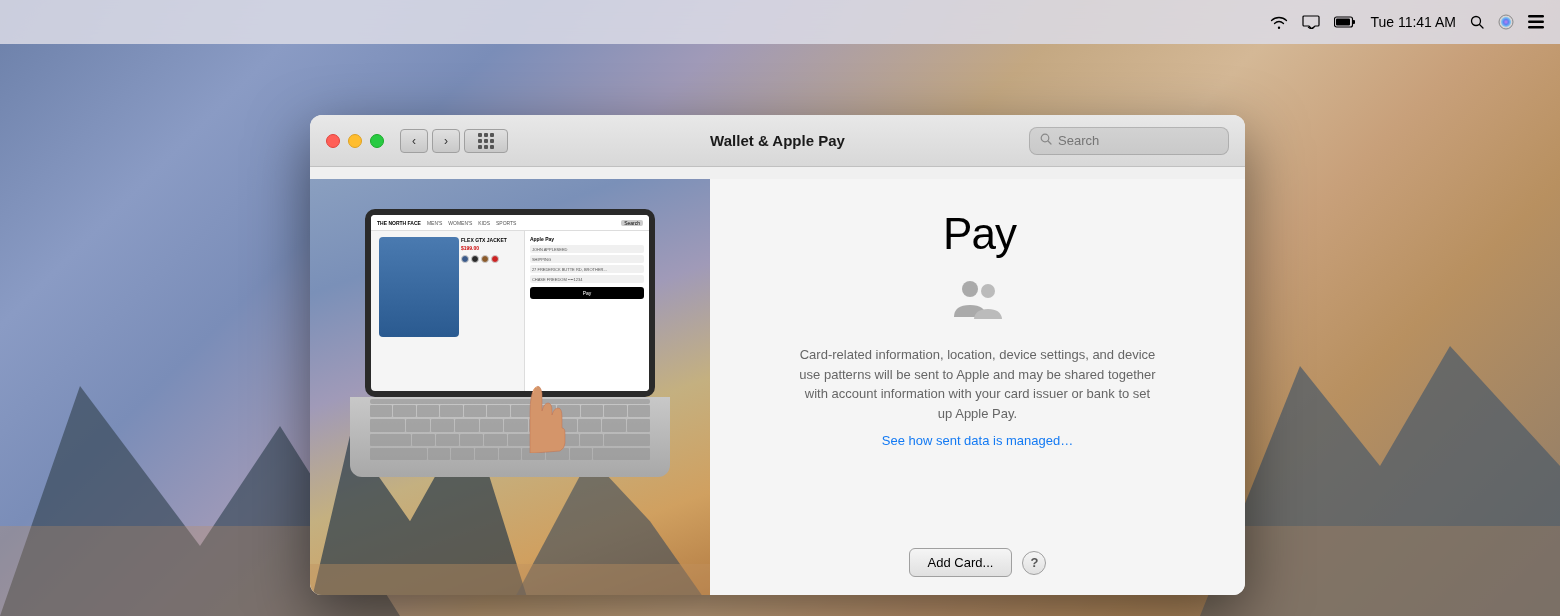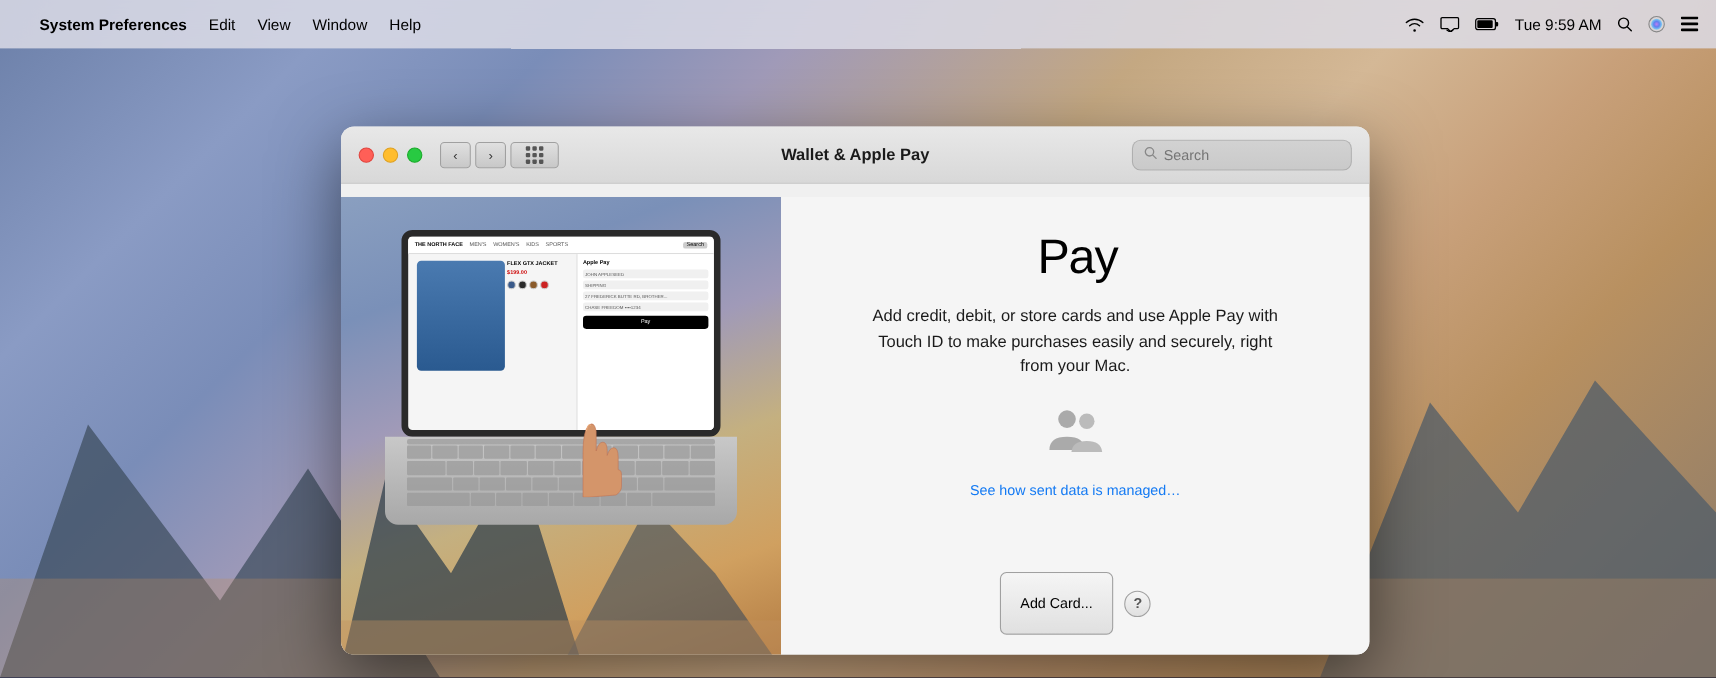--- a/index.html
+++ b/index.html
@@ -282,21 +282,21 @@
     }
 
     .bottom-buttons {
       display: flex;
       gap: 10px;
       align-items: center;
       margin-top: auto;
     }
 
     .add-card-btn {
-      padding: 20px 18px;
+      padding: 6px 18px;
       background: linear-gradient(180deg, #f5f5f5 0%, #e0e0e0 100%);
       border: 1px solid #a0a0a0;
       border-radius: 6px;
       font-size: 13px;
       color: #000;
       cursor: pointer;
       font-family: inherit;
     }
 
     .help-btn {
@@ -337,47 +337,39 @@
   </defs>
 
   <polygon points="0,350 80,120 200,280 280,160 400,350" fill="#3a4a5a" opacity="0.7"></polygon>
 
   <polygon points="1200,350 1300,100 1380,200 1450,80 1560,200 1560,350" fill="#4a5a6a" opacity="0.7"></polygon>
 
   <rect x="0" y="260" width="1560" height="90" fill="#c09060" opacity="0.3"></rect>
 </svg>
 
 <div class="menubar">
-  <div class="menubar-left">
-    <span class="apple-logo"></span>
-    <span class="menu-app-name">System Preferences</span>
-    <span class="menu-item">Edit</span>
-    <span class="menu-item">View</span>
-    <span class="menu-item">Window</span>
-    <span class="menu-item">Help</span>
-  </div>
   <div class="menubar-right">
 
     <svg width="18" height="14" viewBox="0 0 18 14" fill="none">
       <path d="M9 11.5a1.2 1.2 0 1 1 0 2.4 1.2 1.2 0 0 1 0-2.4z" fill="#000"></path>
       <path d="M4.5 8.5C5.9 7.2 7.4 6.5 9 6.5s3.1.7 4.5 2" stroke="#000" stroke-width="1.3" fill="none" stroke-linecap="round"></path>
       <path d="M1.5 5.5C3.5 3.6 6.1 2.5 9 2.5s5.5 1.1 7.5 3" stroke="#000" stroke-width="1.3" fill="none" stroke-linecap="round"></path>
     </svg>
 
     <svg width="18" height="14" viewBox="0 0 18 14">
       <path d="M2 1h14a1 1 0 0 1 1 1v8a1 1 0 0 1-1 1h-3l-3 3-3-3H2a1 1 0 0 1-1-1V2a1 1 0 0 1 1-1z" stroke="#000" stroke-width="1.2" fill="none"></path>
       <path d="M6 12l3 2 3-2" stroke="#000" stroke-width="1.2" fill="none"></path>
     </svg>
 
     <svg width="22" height="12" viewBox="0 0 22 12">
       <rect x="0.5" y="1" width="18" height="10" rx="2" stroke="#000" stroke-width="1.2" fill="none"></rect>
       <rect x="18.5" y="4" width="2.5" height="4" rx="1" fill="#000"></rect>
       <rect x="2" y="2.5" width="14" height="7" rx="1" fill="#000"></rect>
     </svg>
-    <span class="menu-time">Tue 9:59 AM</span>
+    <span class="menu-time">Tue 11:41 AM</span>
 
     <svg width="14" height="14" viewBox="0 0 14 14">
       <circle cx="6" cy="6" r="4.5" stroke="#000" stroke-width="1.3" fill="none"></circle>
       <line x1="9.5" y1="9.5" x2="13" y2="13" stroke="#000" stroke-width="1.3" stroke-linecap="round"></line>
     </svg>
 
     <svg width="16" height="16" viewBox="0 0 16 16">
       <circle cx="8" cy="8" r="7" fill="none" stroke="#888" stroke-width="1"></circle>
       <circle cx="8" cy="8" r="5" fill="url(#siriGrad)"></circle>
       <defs>
@@ -558,32 +550,32 @@
       </div>
     </div>
 
     <div class="content-right">
 
       <div class="apple-pay-logo">
         <span class="apple-pay-logo-apple"></span>
         <span class="apple-pay-logo-text">Pay</span>
       </div>
 
-      <p class="main-description">Add credit, debit, or store cards and use Apple Pay with Touch ID to make purchases easily and securely, right from your Mac.</p>
 
       <div class="people-icon">
         <svg width="60" height="48" viewBox="0 0 60 48">
 
           <circle cx="22" cy="12" r="8" fill="#aaa"></circle>
           <path d="M6 40 Q6 28 22 28 Q38 28 38 40" fill="#aaa"></path>
           <circle cx="40" cy="14" r="7" fill="#bbb"></circle>
           <path d="M26 42 Q27 32 40 32 Q53 32 54 42" fill="#bbb"></path>
         </svg>
       </div>
 
+      <p class="privacy-text">Card-related information, location, device settings, and device use patterns will be sent to Apple and may be shared together with account information with your card issuer or bank to set up Apple Pay.</p>
 
       <a class="data-link">See how sent data is managed…</a>
 
       <div class="bottom-buttons">
         <button class="add-card-btn">Add Card...</button>
         <button class="help-btn">?</button>
       </div>
     </div>
 
   </div>

